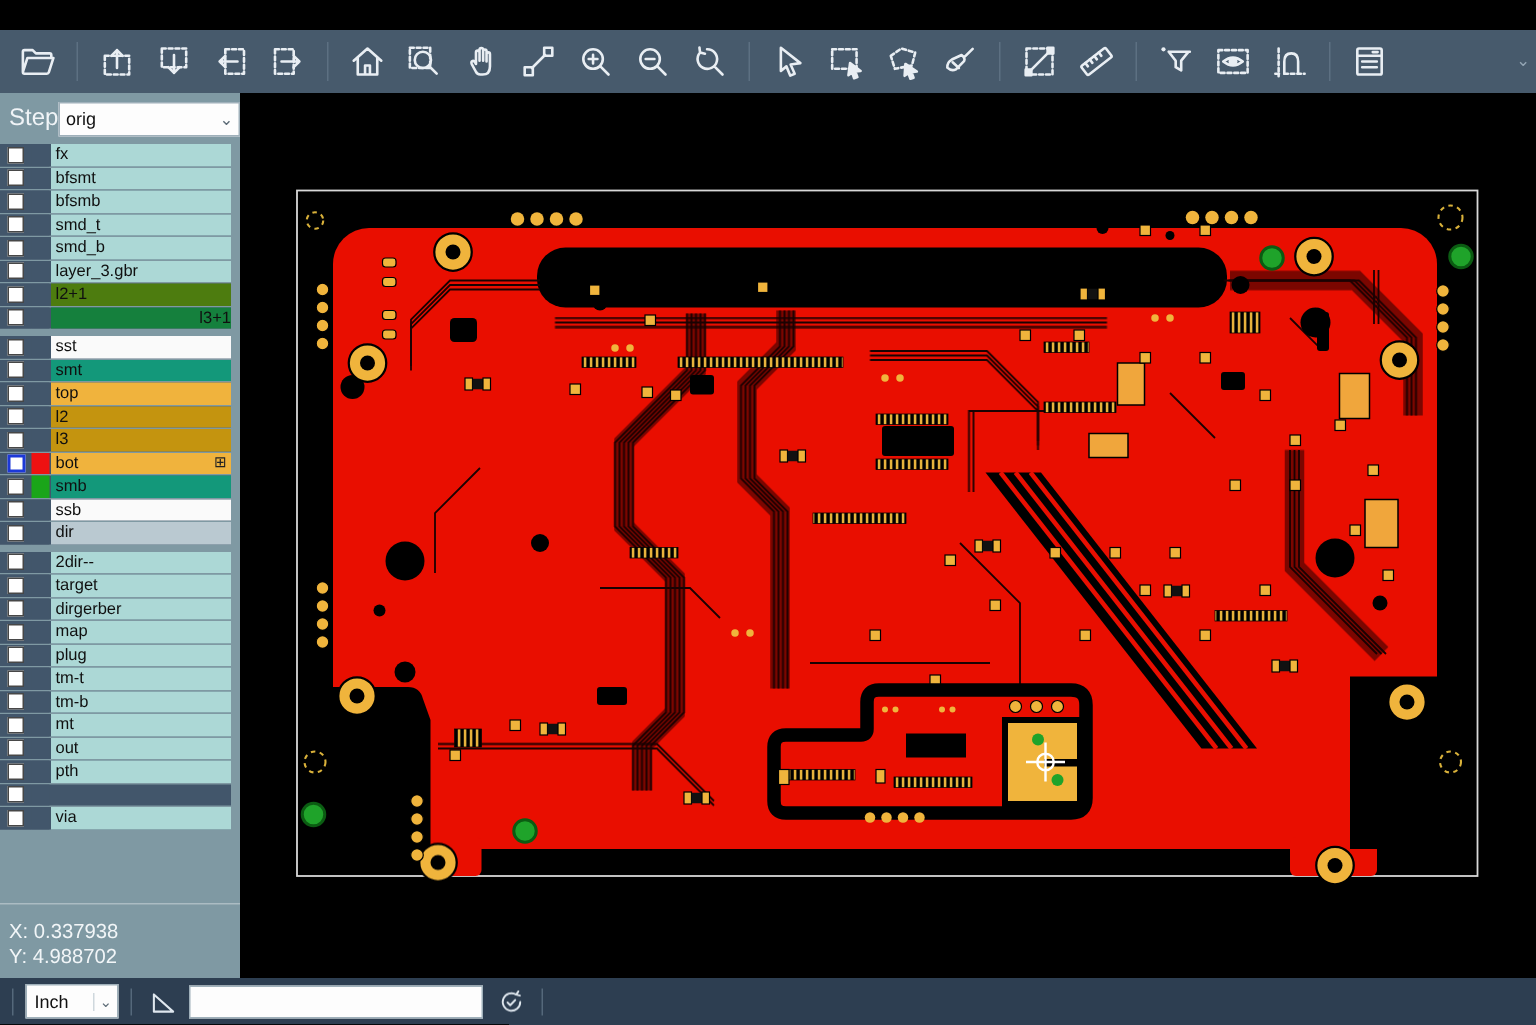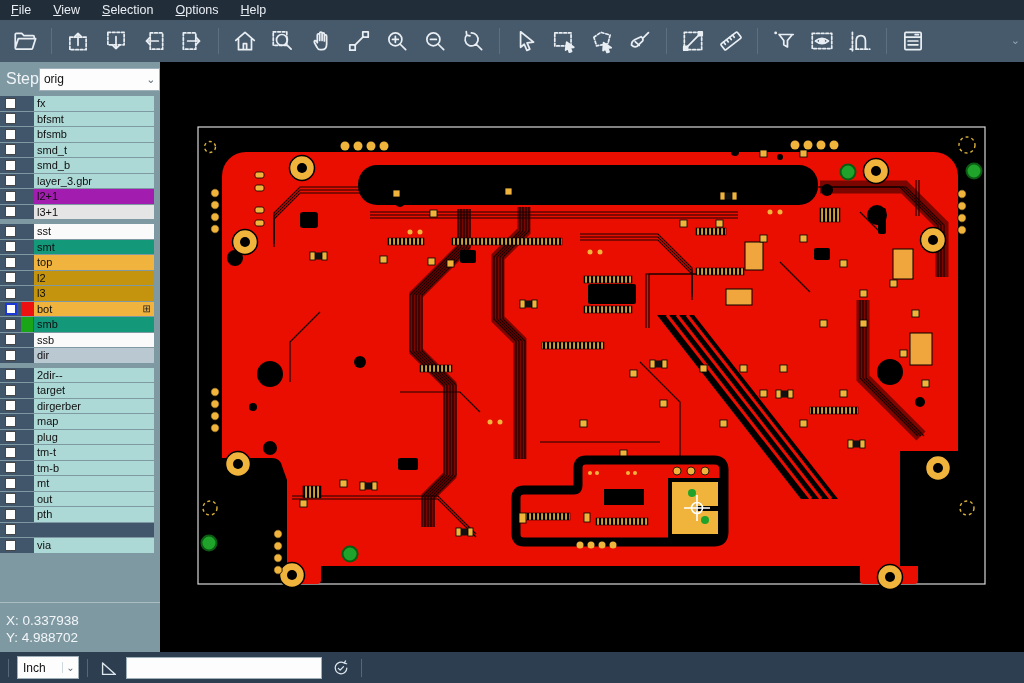--- a/index.html
+++ b/index.html
@@ -53,27 +53,20 @@
   .angleic svg,.refic svg{stroke:#dfe7ee;fill:none;stroke-width:1.5;stroke-linecap:round;stroke-linejoin:round;}
   .cmd{width:186px;height:20px;border:1px solid #9fb0ba;background:#fdfdfd;margin-right:9px;
        font-size:12px;padding:0 4px;}
   .refic{display:flex;margin-right:2px;cursor:pointer;background:none;border:none;padding:0;}
 </style>
 </head>
 <body>
 
 <div class="app">
 
-  <div class="menubar">
-    <span class="mitem"><span class="u">F</span>ile</span>
-    <span class="mitem"><span class="u">V</span>iew</span>
-    <span class="mitem"><span class="u">S</span>election</span>
-    <span class="mitem"><span class="u">O</span>ptions</span>
-    <span class="mitem"><span class="u">H</span>elp</span>
-  </div>
 
   <div class="toolbar">
     <button class="tbtn">
       <svg width="26" height="26" viewBox="0 0 24 24">
           <path d="M3,18.5 V6 q0,-1 1,-1 h5 l2,2 h8.5 q1,0 1,1 v1.5 M3,18.5 L5.8,9.8 h16 L19,18.6 q-0.3,0.9 -1.2,0.9 H4 q-1,0 -1,-1 Z"></path>
         </svg>
     </button>
     <span class="tsep"></span>
     <button class="tbtn">
       <svg width="26" height="26" viewBox="0 0 24 24">
@@ -263,28 +256,28 @@
             <span class="cb"></span>
           </span>
           <span class="swc"></span>
           <span class="lbl" style="background-color: rgb(172, 216, 214);">layer_3.gbr</span>
         </div>
       <div class="lrow">
           <span class="cbc">
             <span class="cb"></span>
           </span>
           <span class="swc"></span>
-          <span class="lbl" style="background-color: #a21caf;">l2+1</span>
-        </div>
-      <div class="lrow">
-          <span class="cbc">
-            <span class="cb"></span>
-          </span>
-          <span class="swc"></span>
-          <span class="lbl" style="background-color: #e5e5e5;">l3+1</span>
+          <span class="lbl" style="background-color: #4d7c0f;">l2+1</span>
+        </div>
+      <div class="lrow">
+          <span class="cbc">
+            <span class="cb"></span>
+          </span>
+          <span class="swc"></span>
+          <span class="lbl" style="background-color: #15803d; text-align: right;">l3+1</span>
         </div>
       <div class="ggap"></div>
 
       <div class="lrow">
           <span class="cbc">
             <span class="cb"></span>
           </span>
           <span class="swc"></span>
           <span class="lbl" style="background-color: rgb(250, 250, 250);">sst</span>
         </div>

